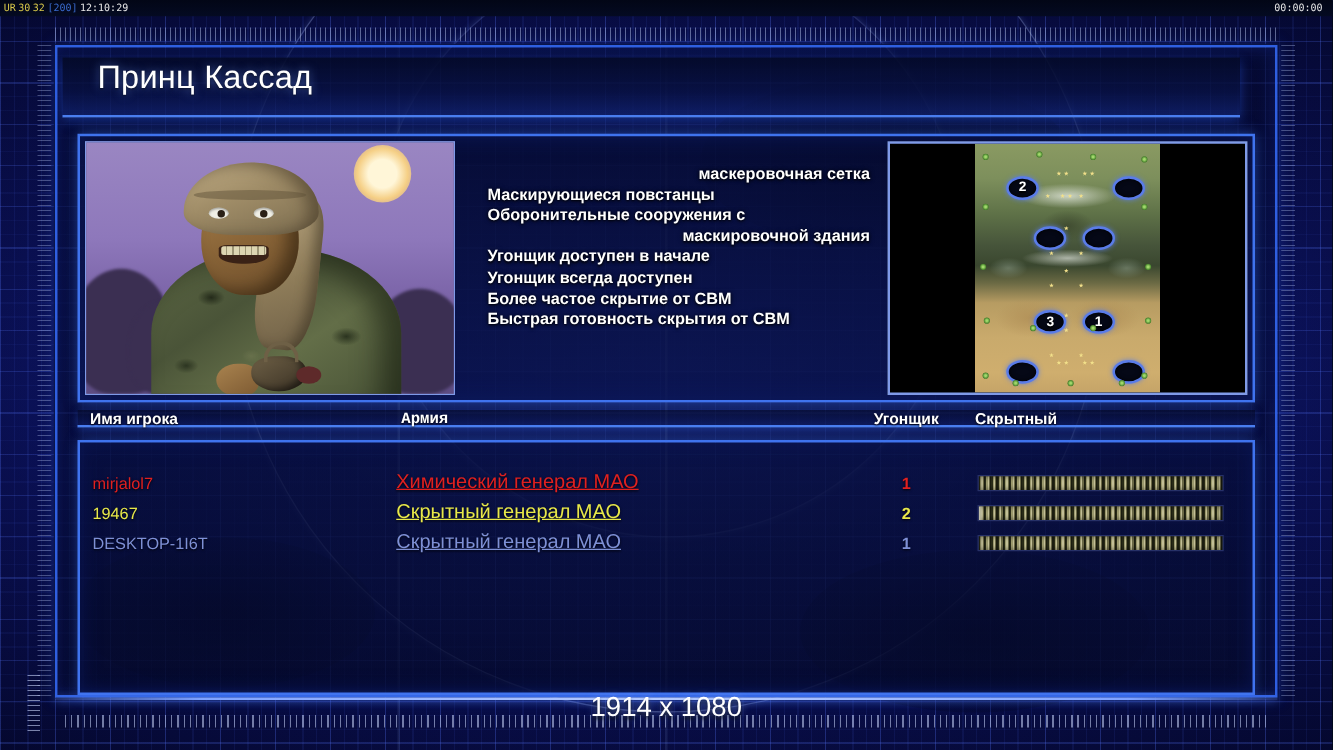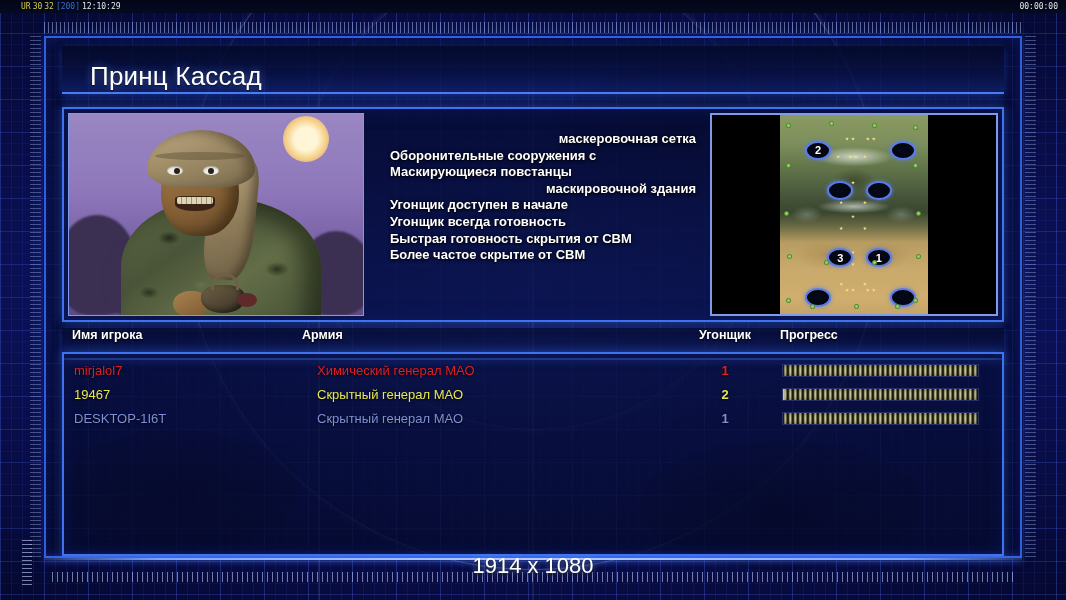--- a/index.html
+++ b/index.html
@@ -61,21 +61,21 @@
     left: 0; top: 0;
     width: 1066px; height: 13px;
     background: linear-gradient(to bottom, #020616, #040a22);
     display: flex;
     align-items: center;
     z-index: 40;
     font-family: "DejaVu Sans Mono", monospace;
     font-size: 8px;
     letter-spacing: 0px;
   }
-  #sysinfo { padding-left: 20px; white-space: nowrap; }
+  #sysinfo { padding-left: 2px; white-space: nowrap; }
   #sysinfo span { padding: 0 1px; }
   .s-ur  { color: #d8c84a; }
   .s-n1  { color: #d8c84a; }
   .s-n2  { color: #d8c84a; }
   .s-br  { color: #3a6bd0; }
   .s-tm  { color: #e8e8e8; }
   #clock {
     margin-left: auto;
     padding-right: 8px;
     color: #e8e8e8;
@@ -114,27 +114,27 @@
       rgba(190,205,245,0.55) 0 1px, transparent 1px 4px);
     opacity: .62;
   }
   #ruler-top    { left: 0;   top: -14px;  width: 978px; }
   #ruler-left   { left: -14px; top: 0;    height: 522px; }
   #ruler-right  { right: -14px; top: 0;   height: 522px; }
 
   
   #title-bar {
     position: absolute;
-    left: 18px; top: 10px;
+    left: 6px; top: 10px;
     width: 942px; height: 48px;
     background: linear-gradient(to bottom, rgba(4,10,40,0.85) 0%, rgba(8,18,70,0.7) 60%, rgba(20,42,130,0.55) 100%);
     border-bottom: 2px solid #4a7ef0;
     box-shadow: 0 3px 9px rgba(40,90,230,0.45);
     display: flex;
-    align-items: flex-end;
+    align-items: flex-start;
   }
   #page-title {
     color: #ffffff;
     font-size: 26px;
     font-weight: 400;
     padding-left: 28px;
     text-shadow: 0 0 8px rgba(120,160,255,0.55), 0 1px 2px rgba(0,0,0,0.9);
     letter-spacing: .2px;
   }
 
@@ -369,64 +369,65 @@
     position: absolute;
     width: 4px; height: 4px;
     background: #f2e08a;
     clip-path: polygon(50% 0%, 61% 35%, 98% 35%, 68% 57%, 79% 91%, 50% 70%, 21% 91%, 32% 57%, 2% 35%, 39% 35%);
   }
 
   
   #list-head {
     position: absolute;
     left: 18px; top: 292px;
-    width: 942px; height: 32px;
+    width: 942px; height: 14px;
     border-bottom: 2px solid #4a7ef0;
     box-shadow: 0 2px 7px rgba(50,100,235,0.42);
     background: linear-gradient(to bottom, rgba(4,9,38,0.55), rgba(14,30,104,0.55));
   }
   .col-head {
     position: absolute;
     top: 0;
     color: #ffffff;
     font-size: 12.5px;
     font-weight: bold;
     text-shadow: 0 1px 2px rgba(0,0,0,0.95);
   }
   #ch-name     { left: 10px; }
-  #ch-army     { left: 240px; }
+  #ch-army     { left: 259px; font-family: Liberation Mono, monospace; }
   #ch-team     { left: 637px; }
   #ch-progress { left: 718px; }
 
   #list-panel {
     position: absolute;
     left: 18px; top: 316px;
     width: 942px; height: 204px;
     border: 2px solid #3f73ee;
     box-shadow: 0 0 10px rgba(60,120,245,0.45), inset 0 0 16px rgba(10,22,88,0.8);
     background: linear-gradient(to bottom, rgba(8,16,66,0.55), rgba(6,12,50,0.5));
-    padding-top: 4px;
+    padding-top: 20px;
   }
   .prow {
     position: relative;
     height: 24px;
     display: flex;
     align-items: center;
   }
   .p-name {
     position: absolute; left: 10px;
     font-size: 13px;
     white-space: nowrap;
     text-shadow: 0 1px 2px rgba(0,0,0,0.9);
   }
   .p-army {
     position: absolute; left: 253px;
-    font-size: 13px;
+    font-size: 16px;
     white-space: nowrap;
     text-shadow: 0 1px 2px rgba(0,0,0,0.9);
+    text-decoration: underline;
   }
   .p-team {
     position: absolute; left: 646px;
     width: 30px;
     text-align: center;
     font-size: 13px;
     font-weight: bold;
     text-shadow: 0 1px 2px rgba(0,0,0,0.9);
   }
   .p-progress {
@@ -534,27 +535,27 @@
       <div id="pt-turban"></div>
       <div class="pt-eye" id="pt-eye-l"></div>
       <div class="pt-eye" id="pt-eye-r"></div>
       <div id="pt-mouth"></div>
       <div id="pt-hand"></div>
       <div id="pt-lamp"></div>
     </div>
 
     <div id="desc">
       <div class="desc-line indent">маскеровочная сетка</div>
+      <div class="desc-line">Маскирующиеся повстанцы</div>
       <div class="desc-line">Оборонительные сооружения с</div>
-      <div class="desc-line">Маскирующиеся повстанцы</div>
       <div class="desc-line indent">маскировочной здания</div>
       <div class="desc-line">Угонщик доступен в начале</div>
-      <div class="desc-line">Угонщик всегда готовность</div>
+      <div class="desc-line">Угонщик всегда доступен</div>
+      <div class="desc-line">Более частое скрытие от СВМ</div>
       <div class="desc-line">Быстрая готовность скрытия от СВМ</div>
-      <div class="desc-line">Более частое скрытие от СВМ</div>
     </div>
 
     <div id="map-box">
       <div id="map-img">
         <div id="map-slots">
             <div class="map-slot" style="left: 17%; top: 13%;">2</div>
             <div class="map-slot" style="left: 74%; top: 13%;"></div>
             <div class="map-slot" style="left: 32%; top: 33%;"></div>
             <div class="map-slot" style="left: 58%; top: 33%;"></div>
             <div class="map-slot" style="left: 32%; top: 67%;">3</div>
@@ -604,21 +605,21 @@
             <div class="map-star" style="left: 56%; top: 84%;"></div>
           </div>
       </div>
     </div>
   </div>
 
   <div id="list-head">
     <div class="col-head" id="ch-name">Имя игрока</div>
     <div class="col-head" id="ch-army">Армия</div>
     <div class="col-head" id="ch-team">Угонщик</div>
-    <div class="col-head" id="ch-progress">Прогресс</div>
+    <div class="col-head" id="ch-progress">Скрытный</div>
   </div>
 
   <div id="list-panel">
       <div class="prow">
         <div class="p-name" style="color: rgb(224, 32, 32);">mirjalol7</div>
         <div class="p-army" style="color: rgb(224, 32, 32);">Химический генерал МАО</div>
         <div class="p-team" style="color: rgb(224, 32, 32);">1</div>
         <div class="p-progress">
           <div class="p-progress-fill" style="width: 100%;"></div>
         </div>

